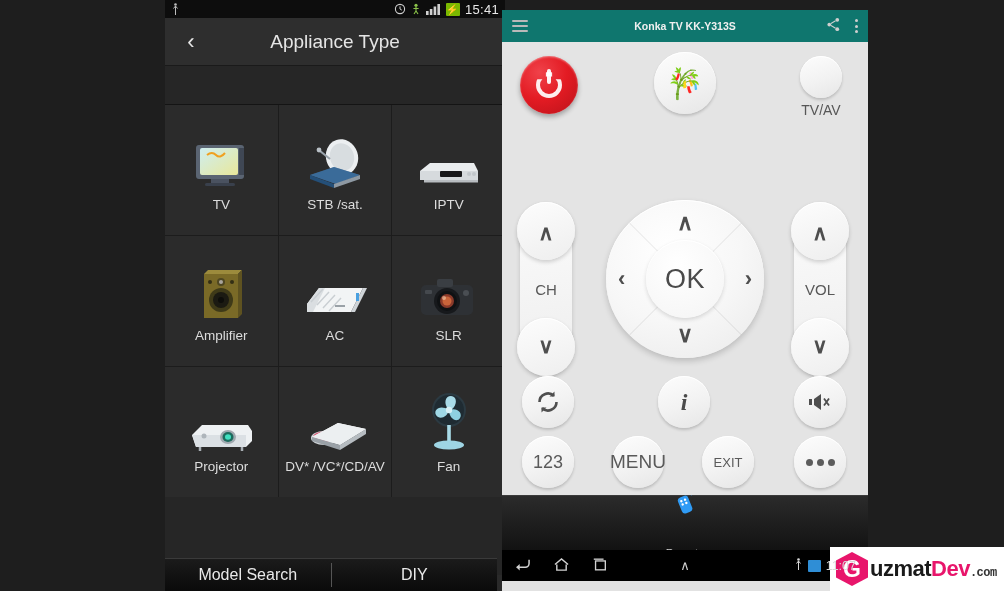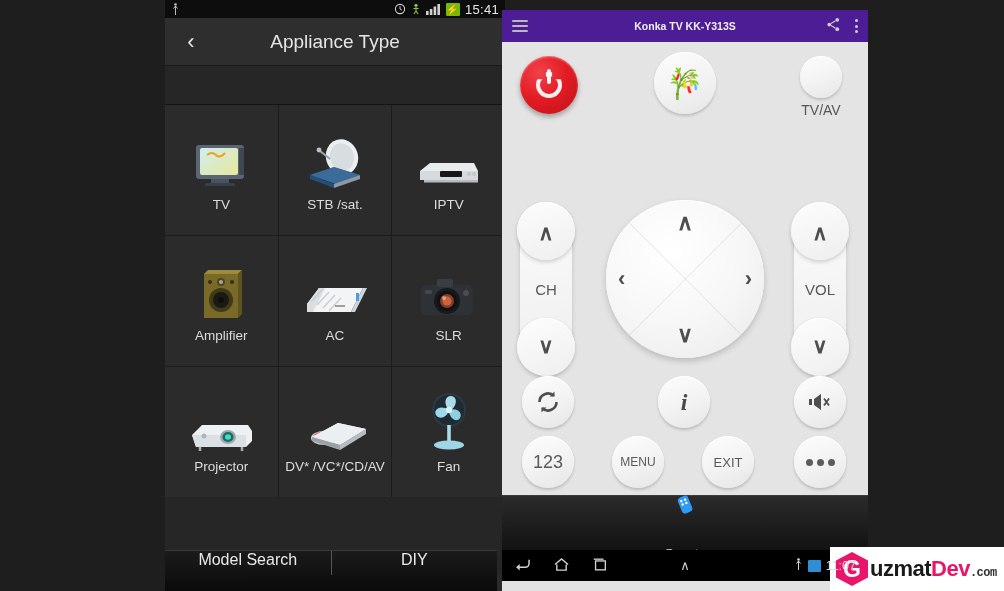--- a/index.html
+++ b/index.html
@@ -66,40 +66,40 @@
     align-items: center; justify-content: center;
     gap: 6px;
   }
   .cell-label { color: #dcdcdc; font-size: 13.5px; white-space: nowrap; }
   .cell-ico { height: 62px; display: flex; align-items: flex-end; justify-content: center; }
 
   #grid-tail { flex: 1; background: #262626; height: 78px; }
 
   #left-bottombar {
     position: absolute; bottom: 0; left: 0; right: 8px;
-    height: 41px;
+    height: 33px;
     background: linear-gradient(#1b1b1b, #0a0a0a);
-    display: flex; align-items: flex-start;
+    display: flex; align-items: center;
     border-top: 1px solid #3a3a3a;
   }
   .bottom-btn {
     flex: 1; text-align: center;
     color: #e9e9e9; font-size: 16px;
   }
   .bottom-sep { width: 1px; height: 24px; background: #555; }
 
   
   #right-panel {
     position: absolute; left: 502px; top: 10px;
     width: 366px; height: 581px;
     background: #e2e2e2;
     overflow: hidden;
   }
   #right-actionbar {
-    height: 32px; background: #4c1d95;
+    height: 32px; background: #0f766e;
     display: flex; align-items: center;
     padding: 0 10px; position: relative;
   }
   #hamburger-icon { display: flex; flex-direction: column; gap: 3px; width: 16px; }
   #hamburger-icon i { display: block; height: 2px; background: #b9b9b9; border-radius: 1px; }
   #device-title {
     position: absolute; left: 0; right: 0; text-align: center;
     color: #f0f0f0; font-size: 10.5px; font-weight: bold; pointer-events: none;
   }
   .ab-right { margin-left: auto; display: flex; align-items: center; gap: 14px; z-index: 2; }
@@ -535,20 +535,21 @@
 
     <div id="dpad">
       <span class="spoke" style="transform:rotate(45deg)"></span>
       <span class="spoke" style="transform:rotate(135deg)"></span>
       <span class="spoke" style="transform:rotate(225deg)"></span>
       <span class="spoke" style="transform:rotate(315deg)"></span>
       <span class="dp-arrow" id="dp-up">∧</span>
       <span class="dp-arrow" id="dp-down">∨</span>
       <span class="dp-arrow" id="dp-left">‹</span>
       <span class="dp-arrow" id="dp-right">›</span>
+      <div id="dpad-ok">OK</div>
     </div>
 
     <div class="rbtn sbtn" id="refresh-button">
       <svg width="26" height="26" viewBox="0 0 26 26">
         <path d="M4.5 13a8.5 8.5 0 0 1 14.4-6.1" stroke="#4e4e4e" stroke-width="2.6" fill="none"></path>
         <path d="M21.5 13a8.5 8.5 0 0 1-14.4 6.1" stroke="#4e4e4e" stroke-width="2.6" fill="none"></path>
         <path d="M19.5 2.5v5h-5z" fill="#4e4e4e"></path>
         <path d="M6.5 23.5v-5h5z" fill="#4e4e4e"></path>
       </svg>
     </div>
@@ -563,21 +564,21 @@
         <path d="M7 8l7-5v16l-7-5z" fill="#4e4e4e"></path>
         <path d="M17 7.5l5 7M22 7.5l-5 7" stroke="#4e4e4e" stroke-width="1.8"></path>
       </svg>
     </div>
 
     <div class="rbtn sbtn" id="num-button">
       <span style="font-size:18px">123</span>
     </div>
 
     <div class="rbtn sbtn" id="menu-button">
-      <span style="font-size:12px">MENU</span>
+      <span style="font-size:19px">MENU</span>
     </div>
 
     <div class="rbtn sbtn" id="exit-button">
       <span style="font-size:13px">EXIT</span>
     </div>
 
     <div class="rbtn sbtn" id="more-button">
       <span class="dots">
           <i></i>
           <i></i>

